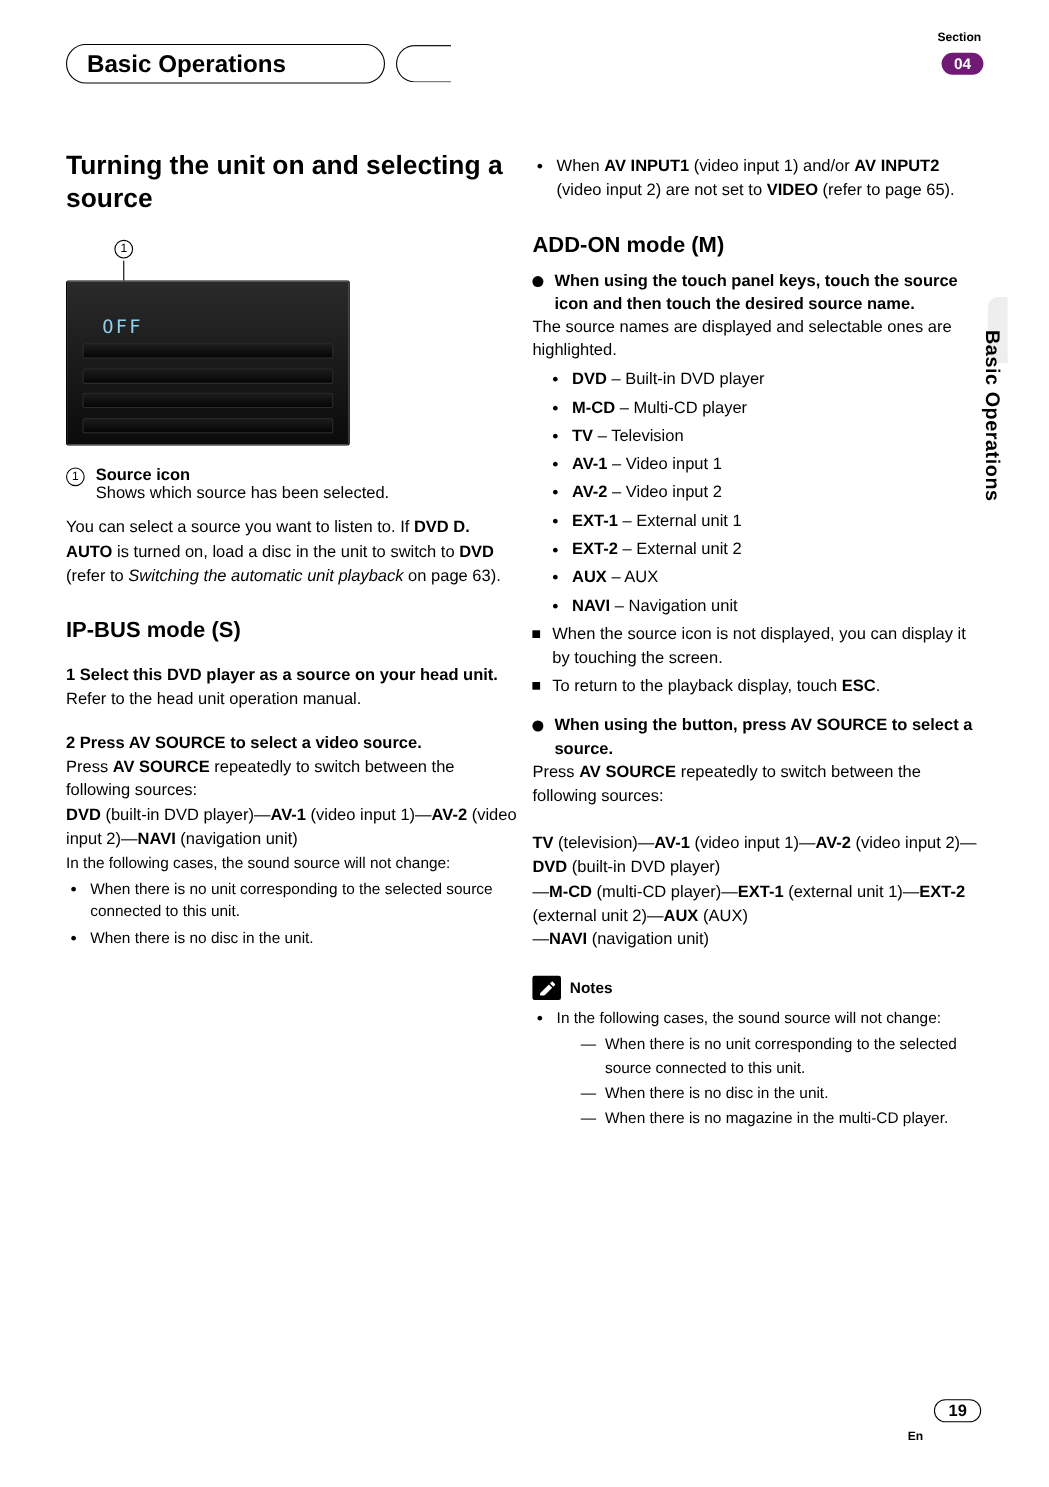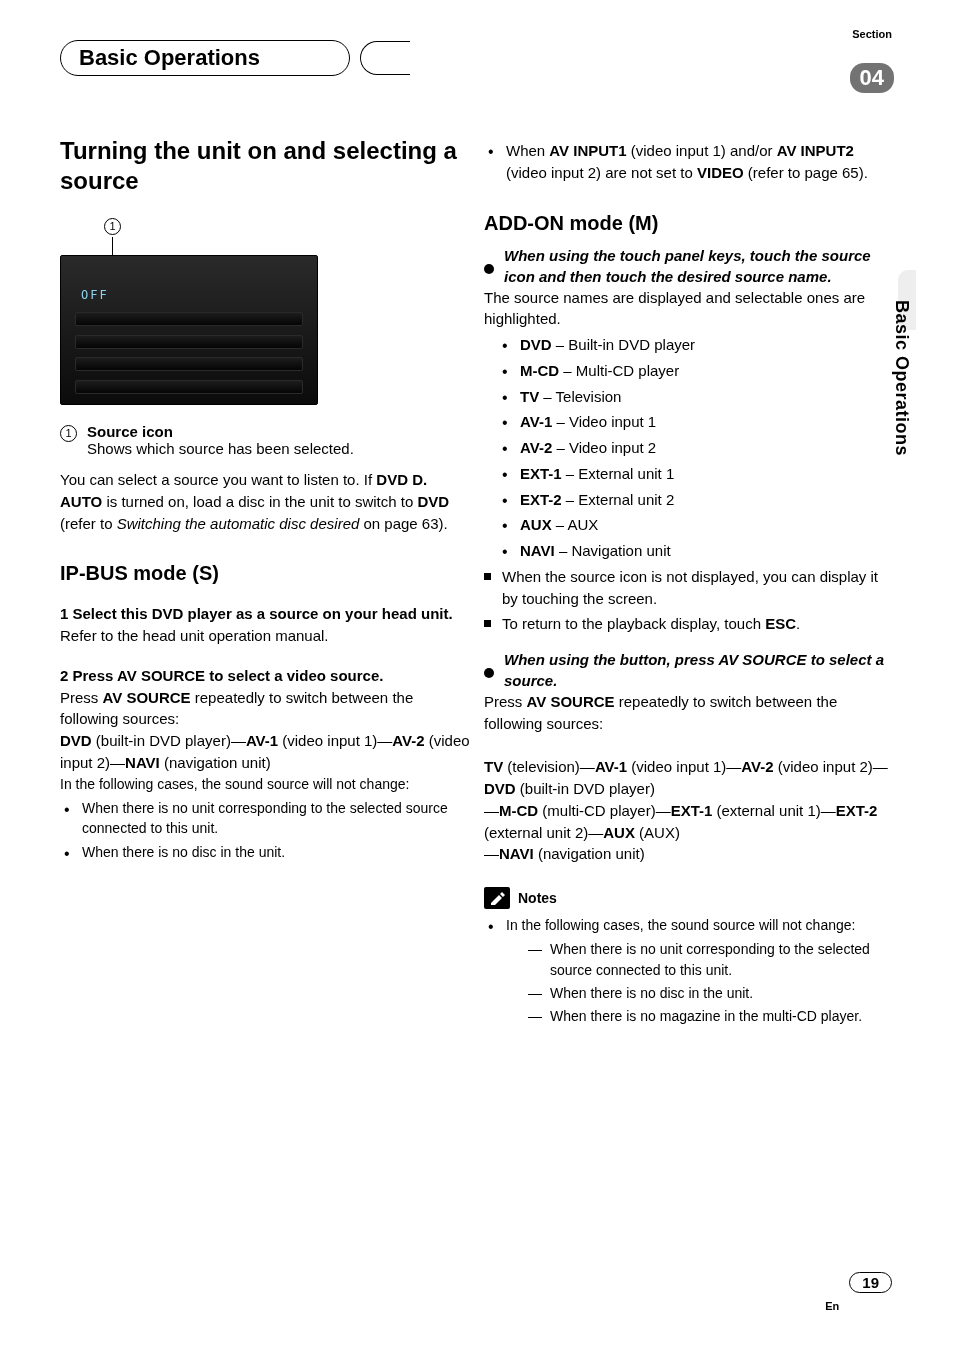--- a/index.html
+++ b/index.html
@@ -48,25 +48,25 @@
   .section-label {
     position: absolute;
     right: 62px;
     top: 28px;
     font-size: 11px;
     font-weight: 700;
   }
   .section-badge {
     position: absolute;
     right: 60px;
-    top: 63px;
-    background: #737373;
+    top: 48px;
+    background: #701a75;
     color: #fff;
     font-weight: 900;
-    font-size: 22px;
+    font-size: 14px;
     border-radius: 14px;
     padding: 2px 10px;
     min-width: 38px;
     text-align: center;
   }
   .side-tab {
     position: absolute;
     right: 38px;
     top: 270px;
     background: #eee;
@@ -116,24 +116,24 @@
   }
   .device-img {
     width: 258px; height: 150px;
     background: linear-gradient(#2a2a2a,#0b0b0b);
     border: 1px solid #000;
     position: relative;
     border-radius: 2px;
   }
   .device-off {
     position: absolute;
-    left: 20px; top: 32px;
+    left: 32px; top: 32px;
     color: #8ed0ee;
     font-family: monospace;
-    font-size: 12px;
+    font-size: 17px;
     letter-spacing: 2px;
   }
   .device-grid {
     position:absolute;
     left:14px; right:14px; top:56px; bottom:10px;
     display:flex; flex-direction:column; justify-content:space-between;
   }
   .device-grid div{
     height:14px;
     background:linear-gradient(#1c1c1c,#050505);
@@ -174,21 +174,21 @@
   ul.bullets.indent > li::before { left: 18px; }
   ul.squares { list-style:none; padding-left:0; margin-top:4px;}
   ul.squares > li { position:relative; padding-left:18px; line-height:1.45; margin-bottom:4px;}
   ul.squares > li::before{
     content:""; position:absolute; left:0; top:7px;
     width:7px; height:7px; background:#000;
   }
   ul.dashes { list-style:none; padding-left:0; }
   ul.dashes > li { position:relative; padding-left:44px; line-height:1.45; margin-bottom:3px;}
   ul.dashes > li::before { content:"—"; position:absolute; left:22px; top:0; }
-  .solid-bullet-row { display:flex; gap:10px; align-items:center; margin-top:4px;font-style:italic;}
+  .solid-bullet-row { display:flex; gap:10px; align-items:flex-start; margin-top:4px;}
   .solid-bullet { width:10px;height:10px;border-radius:50%;background:#000;flex:none;margin-top:6px;}
   .solid-bullet-text { font-weight:700; line-height:1.4; }
   .footer {
     position:absolute; bottom:40px; right:62px;
     display:flex; align-items:center; gap:10px;
   }
   .footer-lang { font-size:11px; font-weight:700;margin-top:48px; }
   .footer-num {
     border:1.5px solid #000; border-radius:14px;
     padding:1px 12px; font-weight:900; font-size:15px;
@@ -238,21 +238,21 @@
         <div class="numlist-row">
           <div class="numcircle">1</div>
           <div>
             <span class="bold">Source icon</span><br>
             <span>Shows which source has been selected.</span>
           </div>
         </div>
       </div>
 
       <p class="para">
-        <span>You can select a source you want to listen to. If </span><span class="bold">DVD D. AUTO</span><span> is turned on, load a disc in the unit to switch to </span><span class="bold">DVD</span><span> (refer to </span><span class="ital">Switching the automatic disc desired</span><span> on page 63).</span>
+        <span>You can select a source you want to listen to. If </span><span class="bold">DVD D. AUTO</span><span> is turned on, load a disc in the unit to switch to </span><span class="bold">DVD</span><span> (refer to </span><span class="ital">Switching the automatic unit playback</span><span> on page 63).</span>
       </p>
 
       <h2 class="sub-h2">IP-BUS mode (S)</h2>
 
       <p class="step-head">1    Select this DVD player as a source on your head unit.</p>
       <p>Refer to the head unit operation manual.</p>
 
       <p class="step-head">2    Press AV SOURCE to select a video source.</p>
       <p>
         <span>Press </span><span class="bold">AV SOURCE</span><span> repeatedly to switch between the following sources:</span>

